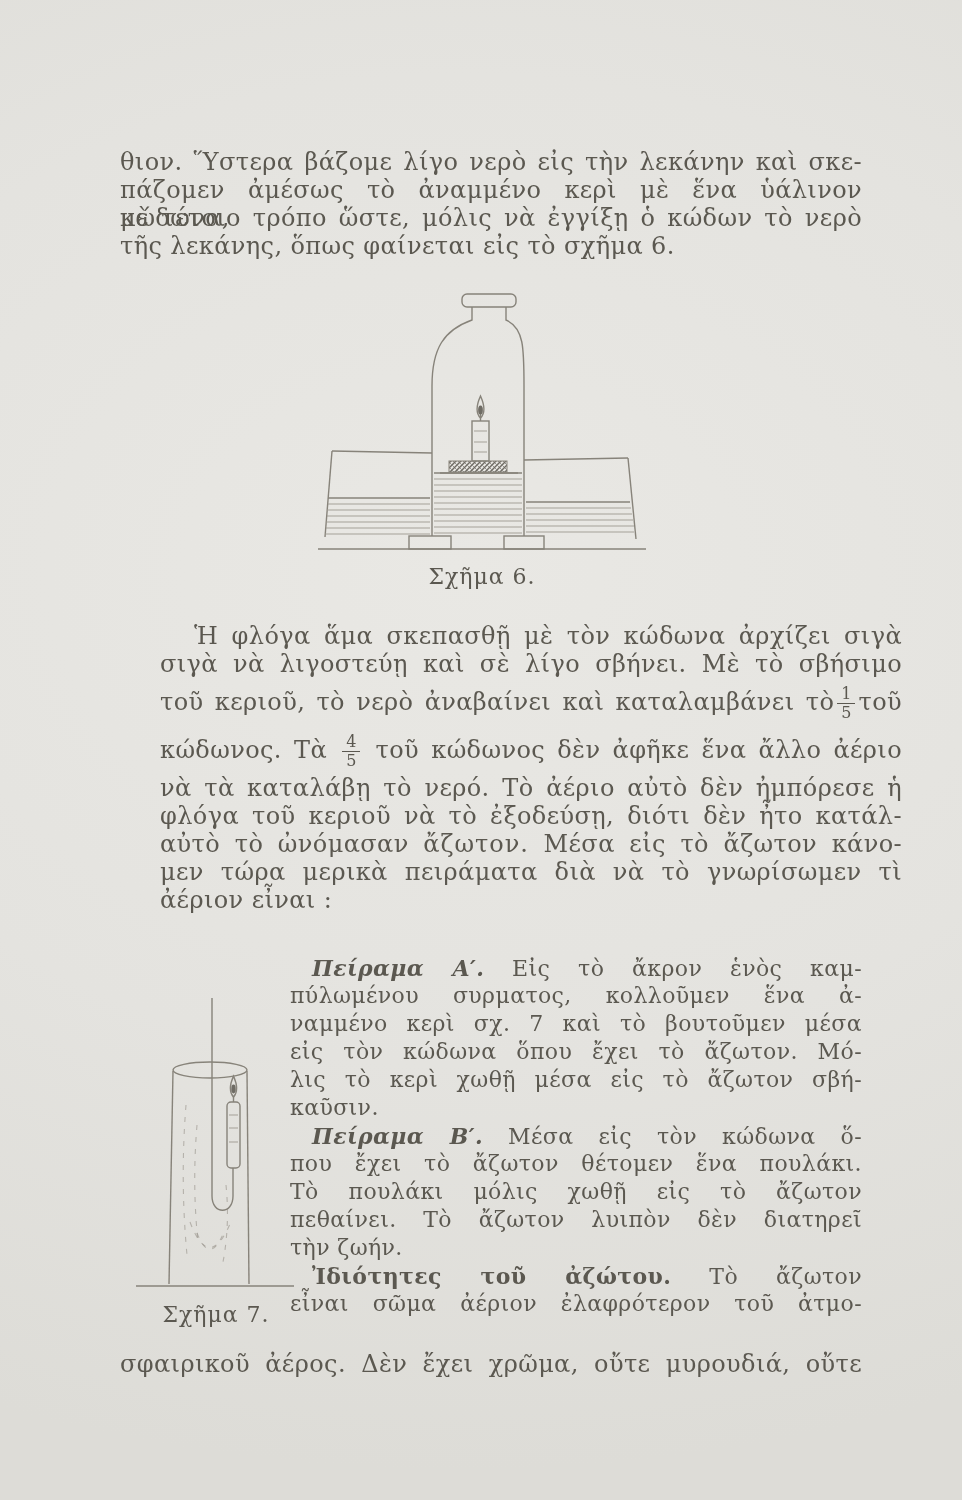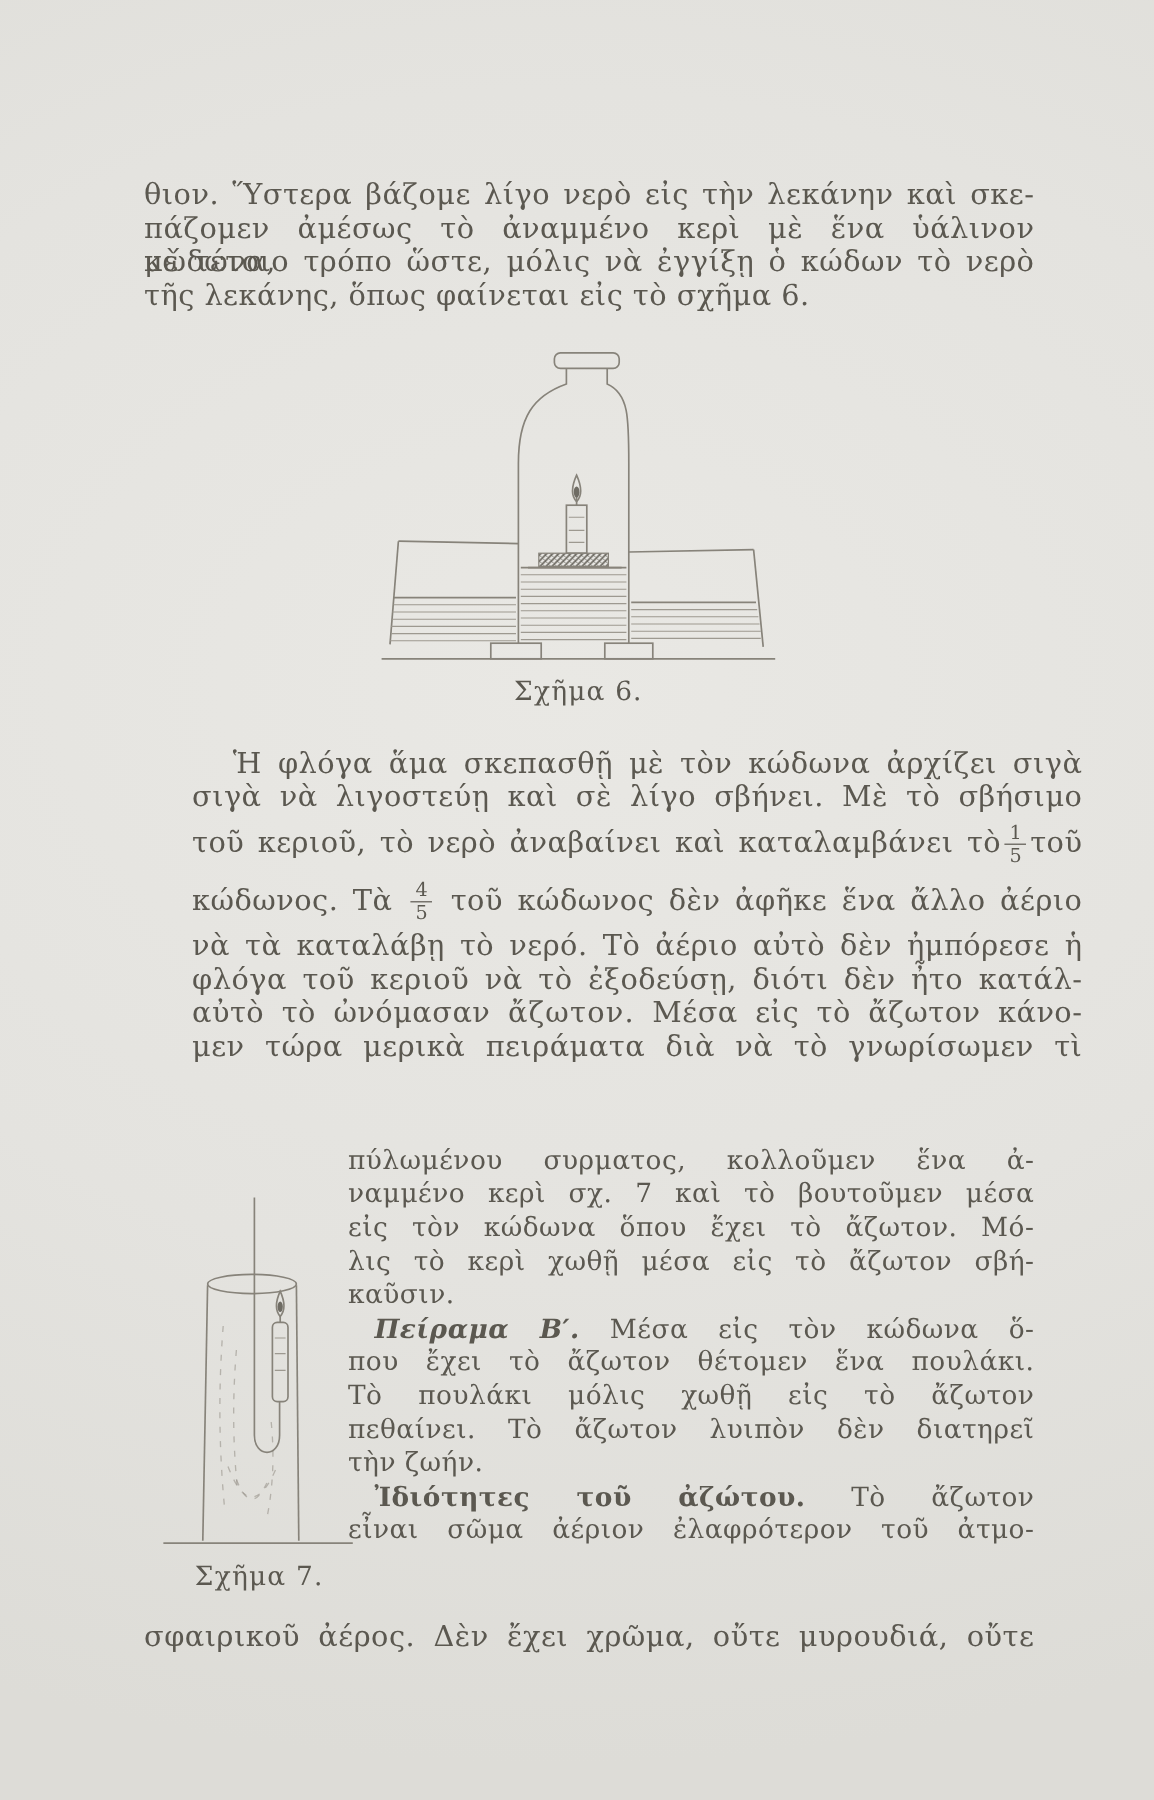--- a/index.html
+++ b/index.html
@@ -124,20 +124,21 @@
     </div>
     <div class="line fracline">
       <span>κώδωνος. Τὰ</span> <span class="frac"><span class="num">4</span><span class="den">5</span></span> <span>τοῦ κώδωνος δὲν ἀφῆκε ἕνα ἄλλο ἀέριο</span>
     </div>
     <div class="line">νὰ τὰ καταλάβῃ τὸ νερό. Τὸ ἀέριο αὐτὸ δὲν ἠμπόρεσε ἡ</div>
     <div class="line">φλόγα τοῦ κεριοῦ νὰ τὸ ἐξοδεύσῃ, διότι δὲν ἦτο κατάλ-</div>
     <div class="line">
       <span>αὐτὸ τὸ ὠνόμασαν </span><span class="b">ἄζωτον.</span><span> Μέσα εἰς τὸ ἄζωτον κάνο-</span>
     </div>
     <div class="line">μεν τώρα μερικὰ πειράματα διὰ νὰ τὸ γνωρίσωμεν τὶ</div>
+    <div class="line end">ἀέριον εἶναι :</div>
   </div>
 
   <div id="cols" class="abs">
     <div class="col-left">
       <figure style="margin:16px">
         <svg width="160" height="320" viewBox="0 0 160 320">
 
           <g>
             <path class="ln" d="M0 316 H158" stroke-width="2"></path>
           </g>
@@ -165,20 +166,23 @@
             <ellipse cx="97.5" cy="119" rx="2.2" ry="4.4" fill="#6f6c64"></ellipse>
           </g>
         </svg>
         <figcaption class="caption" style="margin-top:8px;width:160px">Σχῆμα 7.</figcaption>
       </figure>
     </div>
 
     <div class="col-right rc">
 
       <div>
+        <div class="line ind-sm">
+          <span class="lead-bi">Πείραμα Α′.</span><span>  Εἰς τὸ ἄκρον  ἑνὸς καμ-</span>
+        </div>
         <div class="line">πύλωμένου συρματος, κολλοῦμεν ἕνα ἀ-</div>
         <div class="line">ναμμένο κερὶ σχ. 7 καὶ τὸ βουτοῦμεν μέσα</div>
         <div class="line">εἰς τὸν κώδωνα ὅπου ἔχει τὸ ἄζωτον. Μό-</div>
         <div class="line">λις τὸ κερὶ χωθῇ μέσα εἰς τὸ ἄζωτον σβή-</div>
         <div class="line end">καῦσιν.</div>
       </div>
 
       <div>
         <div class="line ind-sm">
           <span class="lead-bi">Πείραμα Β′.</span><span> Μέσα εἰς  τὸν κώδωνα ὅ-</span>

